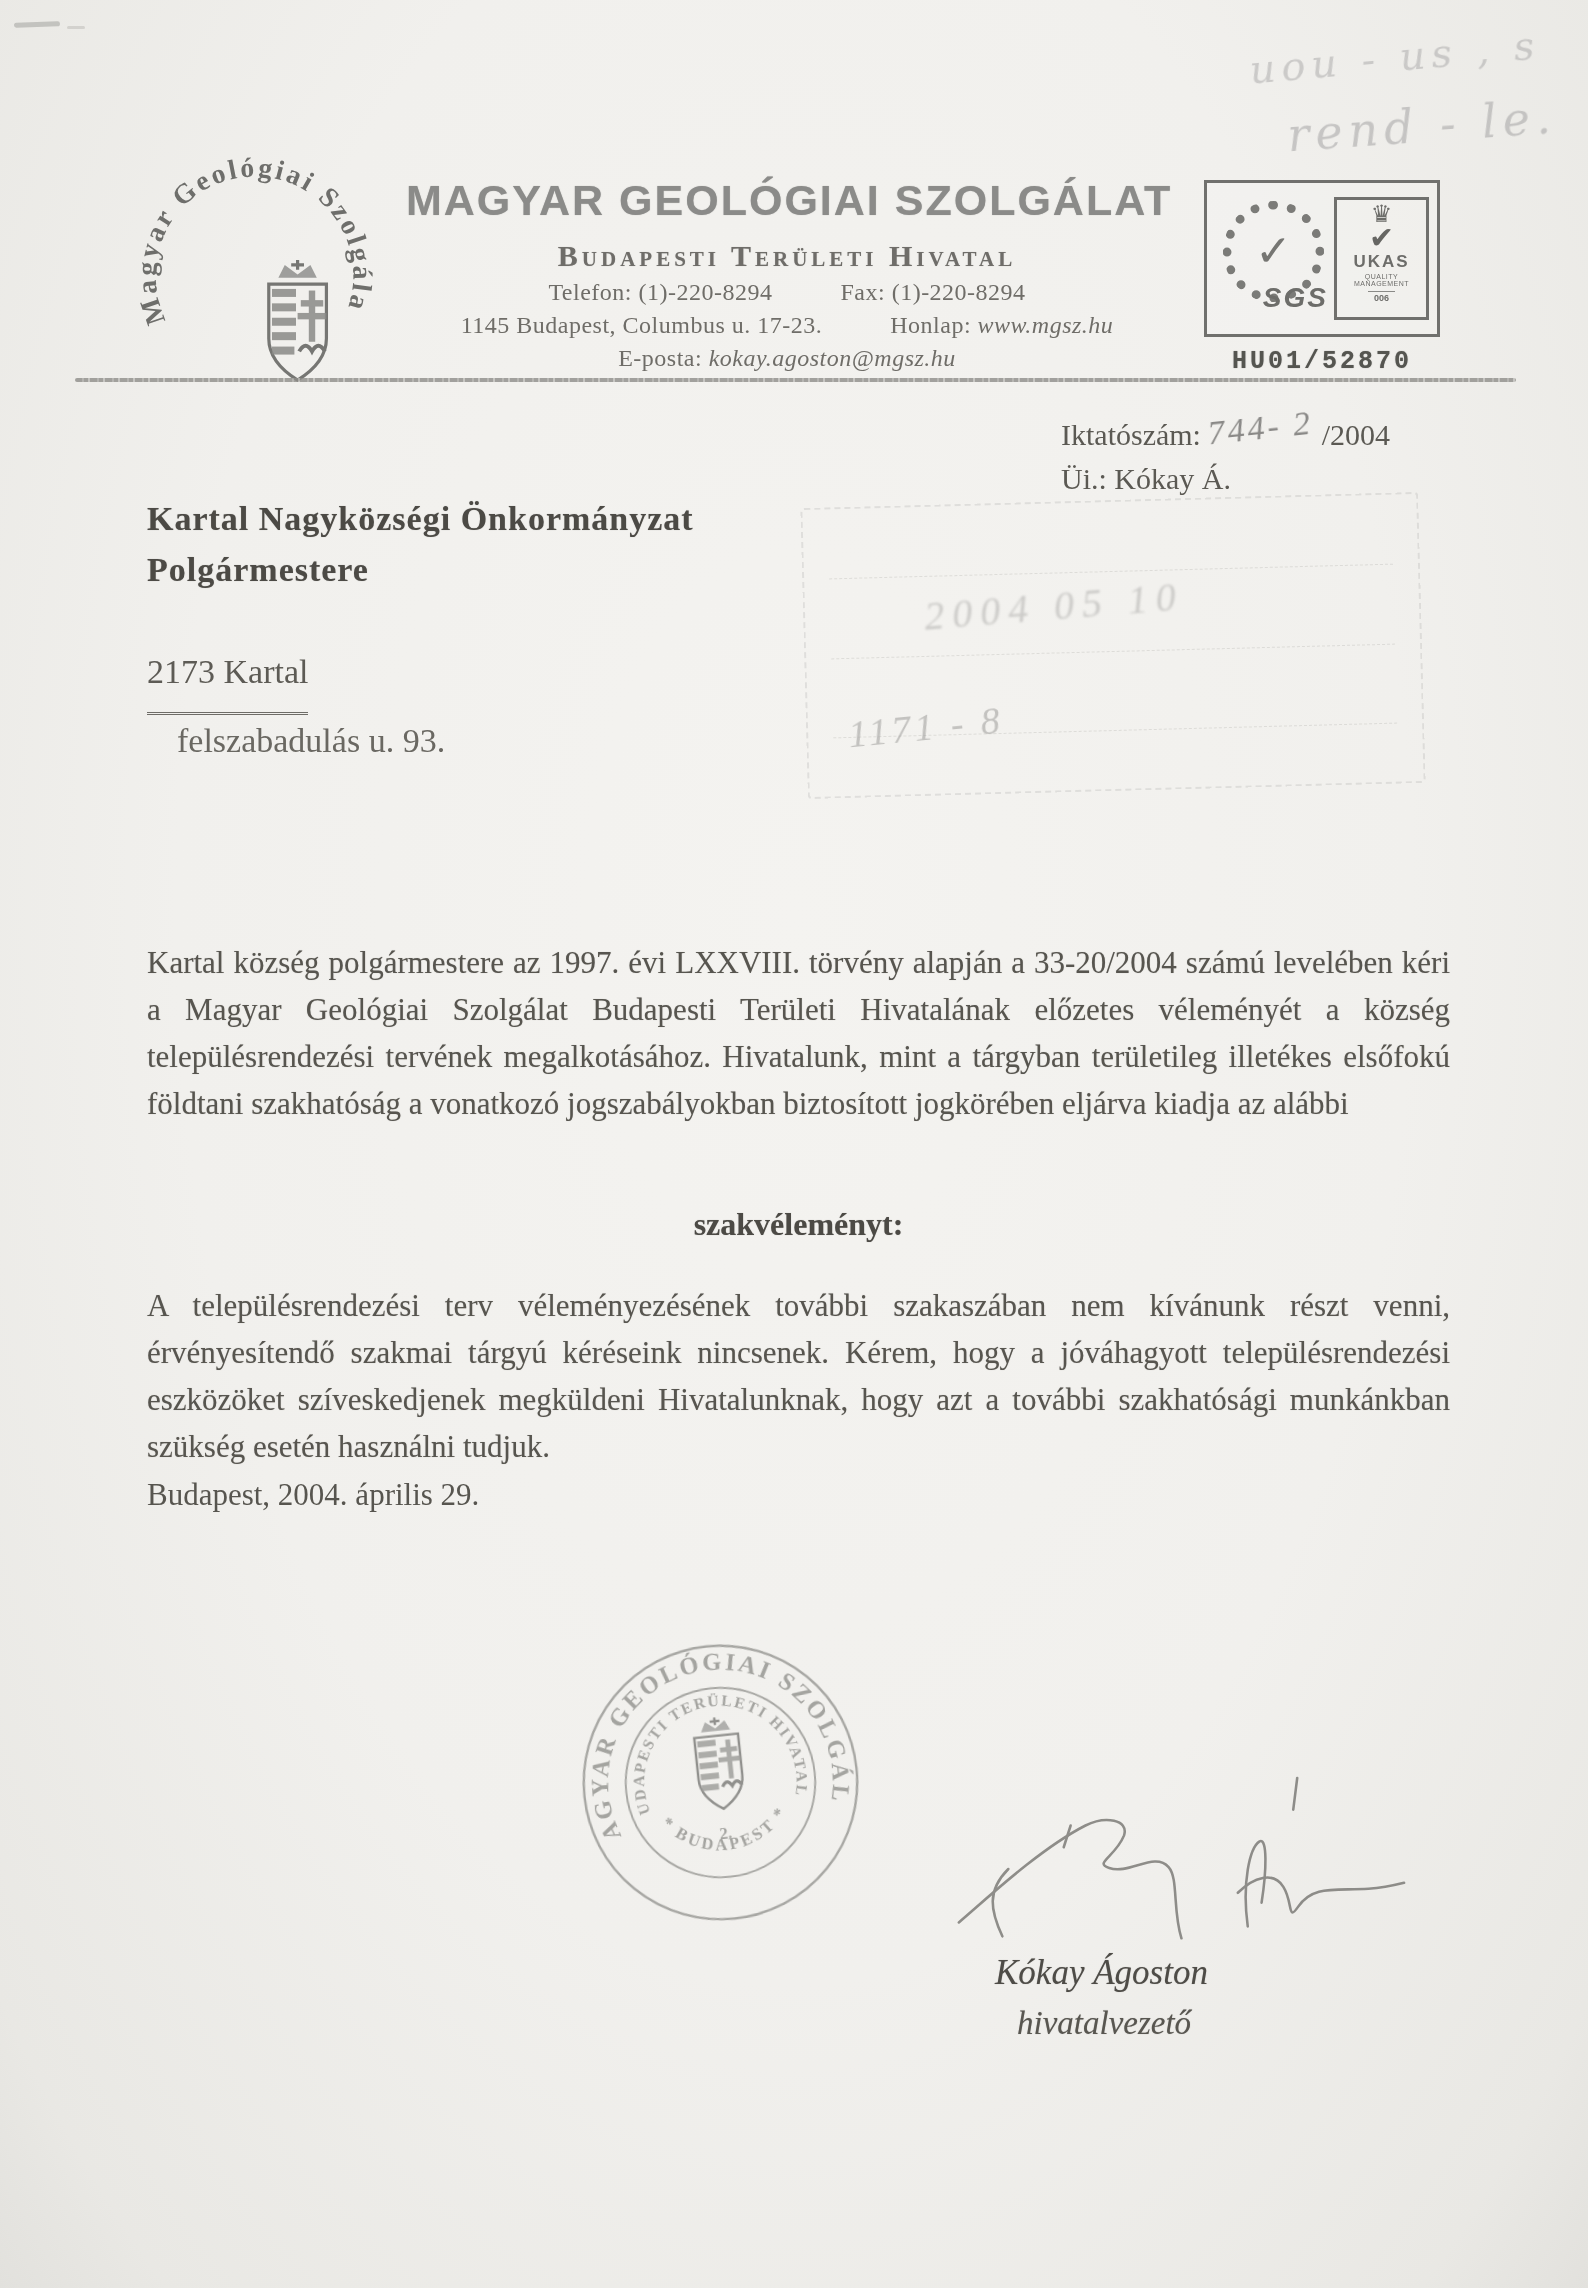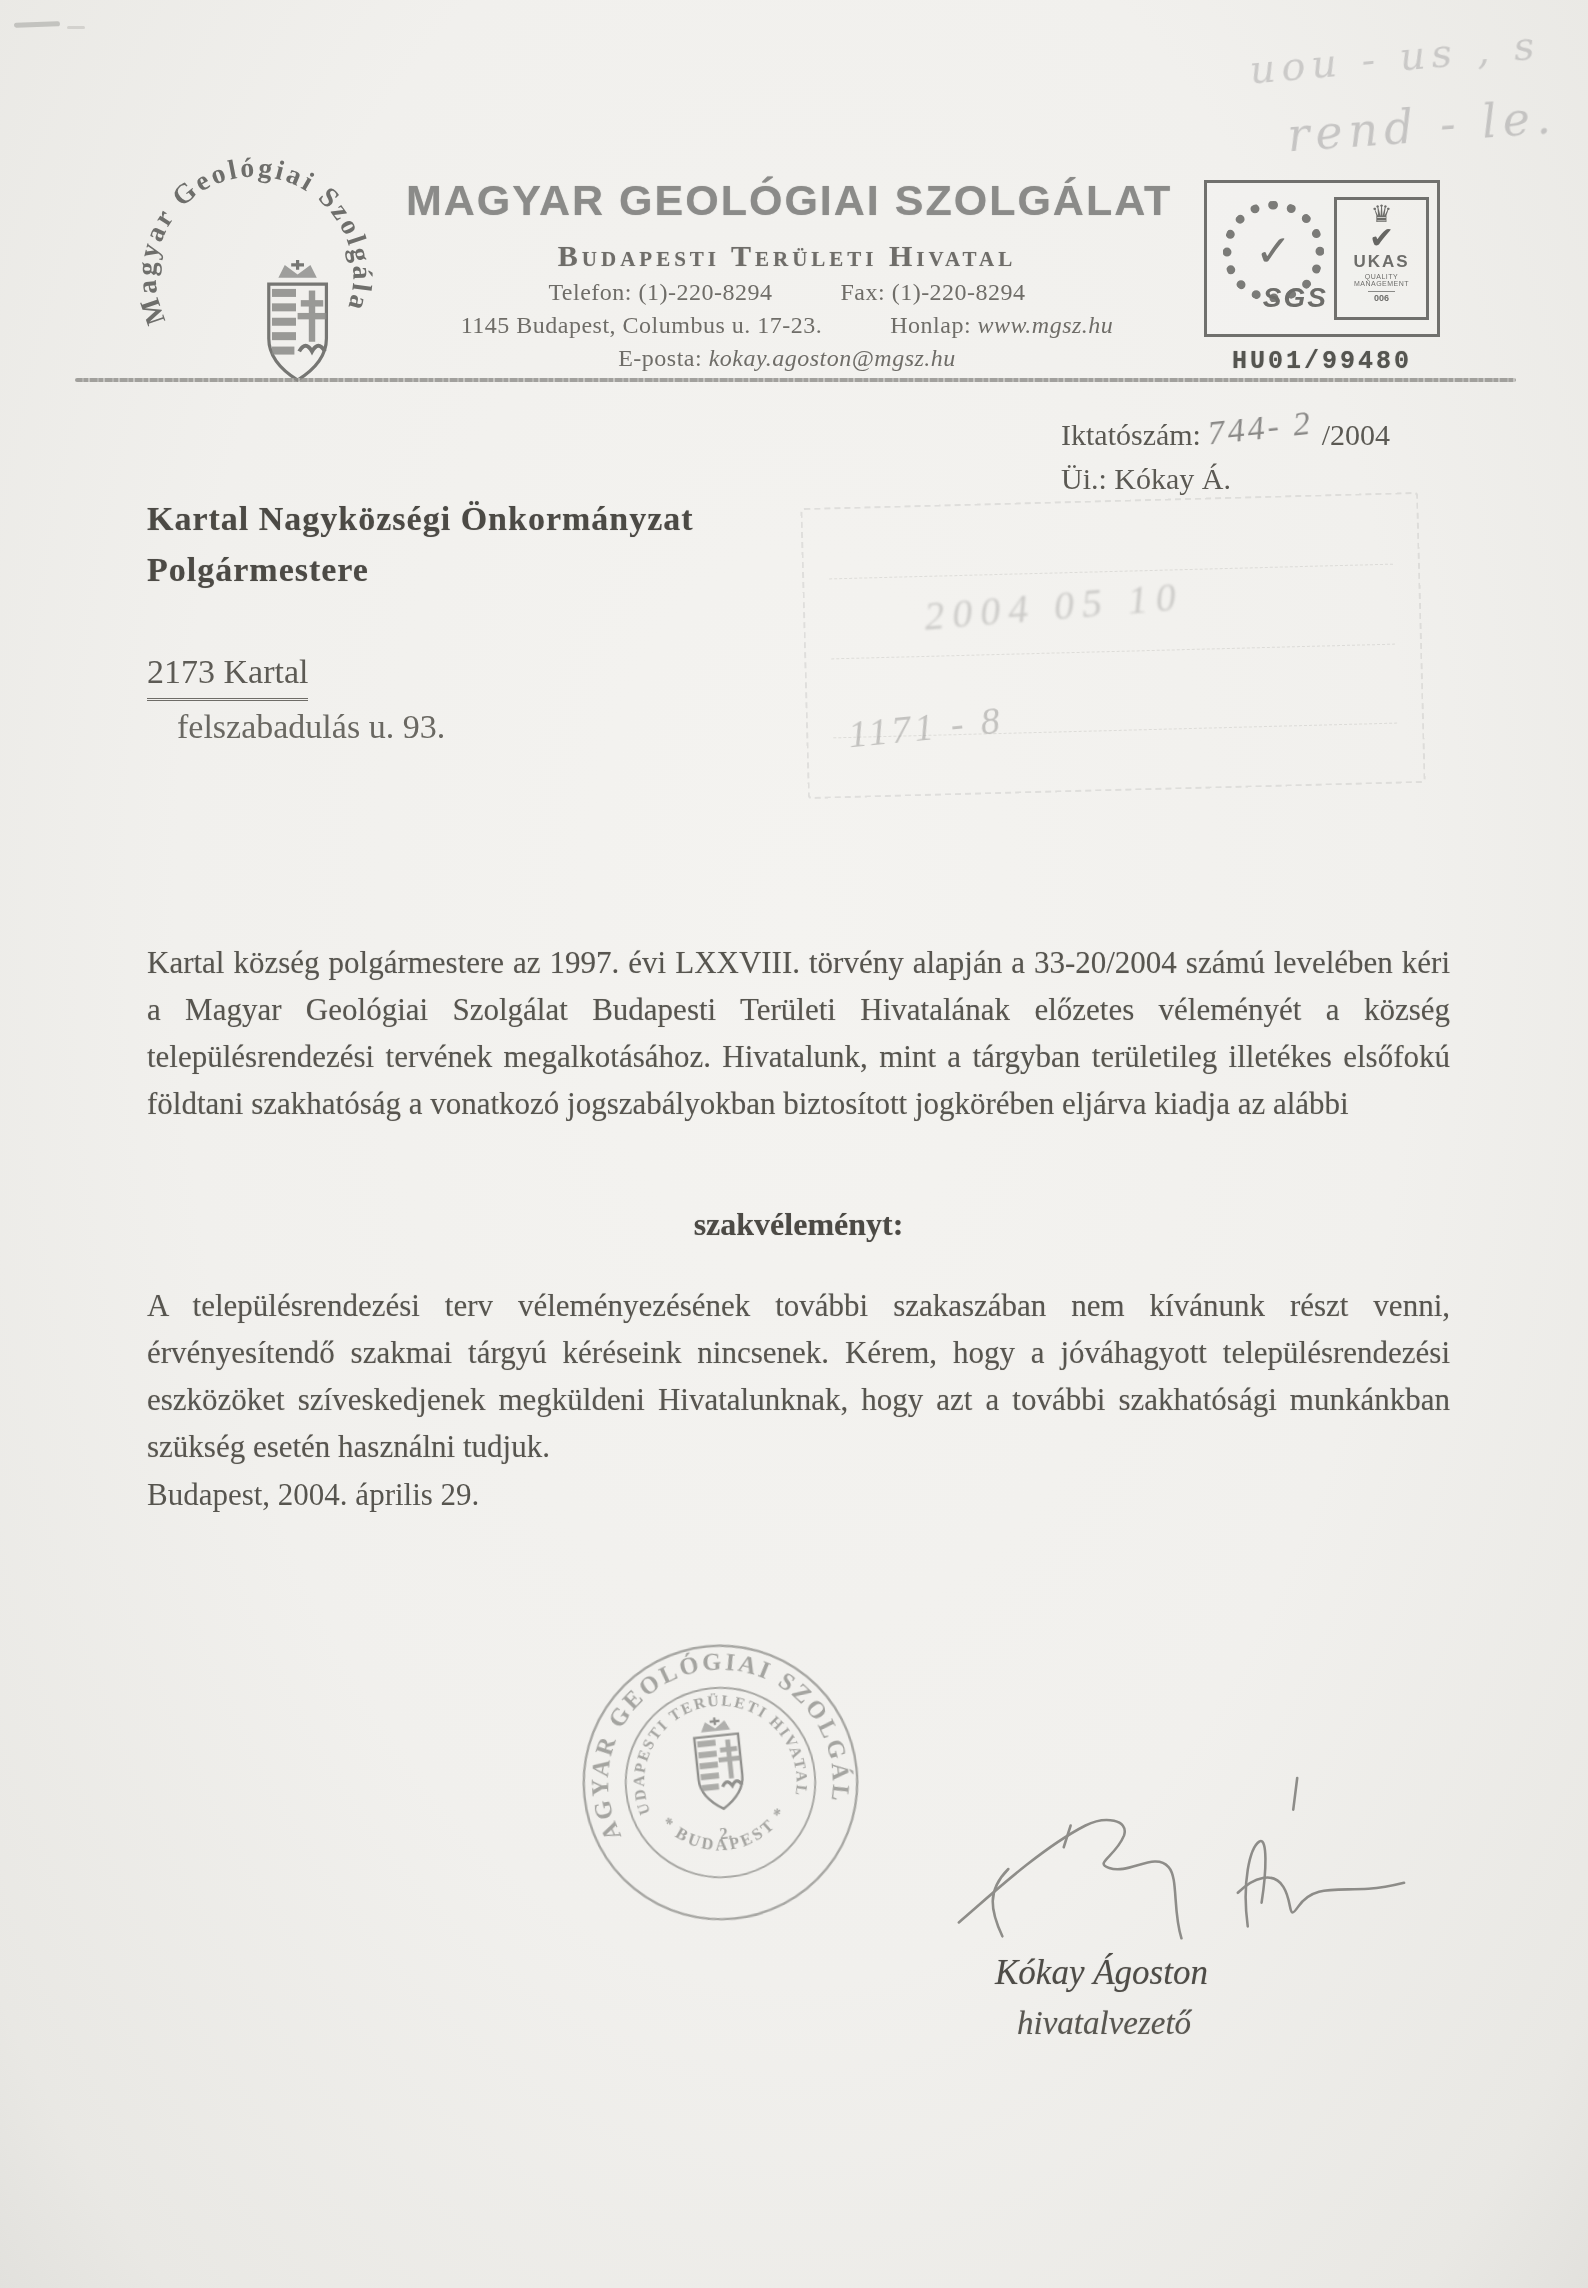--- a/index.html
+++ b/index.html
@@ -73,21 +73,21 @@
     border:2px dashed rgba(110,110,108,.14);transform:rotate(-1.5deg);border-radius:4px;}
   .recv-line{position:absolute;left:4%;width:92%;height:0;border-top:1.5px dashed rgba(110,110,108,.16);}
   .recv .pencil-date{position:absolute;left:119px;top:79px;font-size:40px;color:#a5a4a2;
     font-style:italic;letter-spacing:8px;opacity:.5;filter:blur(0.8px);transform:rotate(-3deg);}
   .recv .pencil-num{position:absolute;left:40px;top:198px;font-size:38px;color:#9c9b99;
     font-style:italic;letter-spacing:4px;opacity:.55;filter:blur(0.7px);transform:rotate(-4deg);}
   
   .addressee{position:absolute;left:147px;top:493px;font-size:34px;line-height:51px;}
   .addr-bold{font-weight:bold;color:#4c4a45;letter-spacing:1px;text-shadow:0 0 1px rgba(90,88,84,.4);}
   .addr-city{margin-top:51px;border-bottom:3px double #6e6c67;display:inline-block;
-    color:#5d5b55;padding-bottom:1px;}
+    color:#5d5b55;padding-bottom:15px;}
   .addr-street{color:#6a6862;margin-left:30px;}
   
   .bodytext{position:absolute;left:147px;width:1303px;font-size:31px;line-height:47px;
     text-align:justify;color:#57554f;text-shadow:0 0 1px rgba(95,93,88,.35);}
   .subject{top:832px;}
   .subject .lbl{font-weight:bold;border-bottom:3px double #56544e;color:#4c4a45;}
   .para1{top:939px;}
   .midheading{position:absolute;left:147px;width:1303px;top:1206px;text-align:center;
     font-weight:bold;font-size:32px;color:#4c4a45;text-shadow:0 0 1px rgba(90,88,84,.4);}
   .para2{top:1282px;}
@@ -175,21 +175,21 @@
         <span class="sgs-text">SGS</span>
       </div>
       <div class="ukas-box">
         <div class="ukas-crown">♛</div>
         <div class="ukas-check">✔</div>
         <div class="ukas-name">UKAS</div>
         <div class="ukas-sub">QUALITY MANAGEMENT</div>
         <div class="ukas-num">006</div>
       </div>
     </div>
-    <div class="cert-no">HU01/99480</div>
+    <div class="cert-no">HU01/52870</div>
   </div>
 
   <div class="head-rule"></div>
 
   <div class="refblock">
     <div>
       <span>Iktatószám:</span>
       <span class="hand-num">744- 2</span>
       <span>/2004</span>
     </div>

